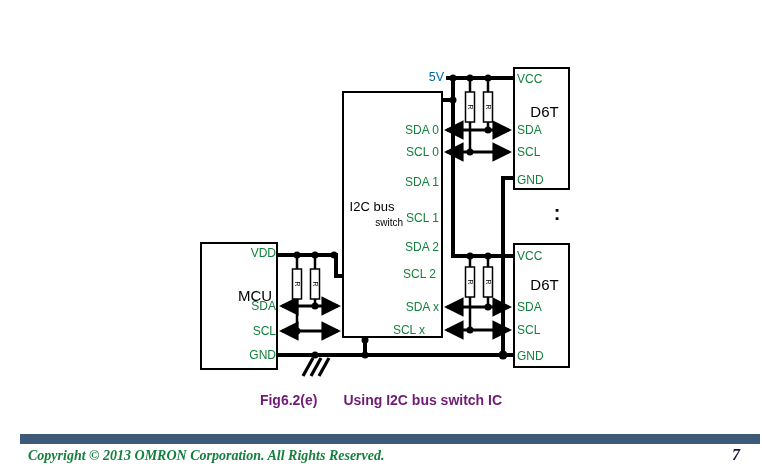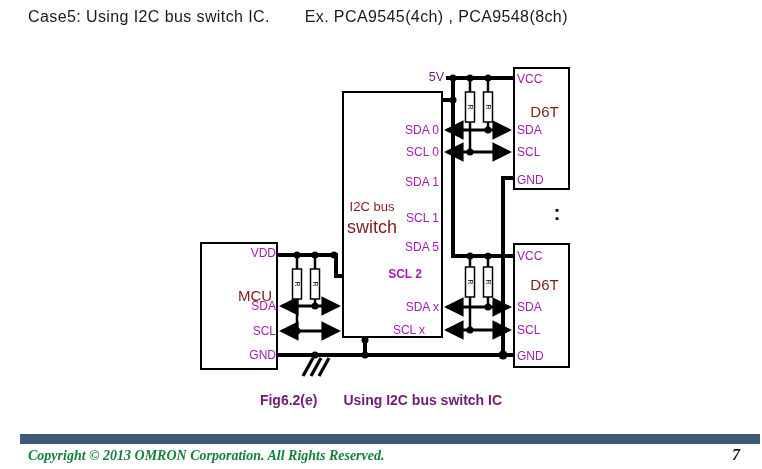--- a/index.html
+++ b/index.html
@@ -3,48 +3,44 @@
 <meta charset="utf-8">
 <style>
   * { margin:0; padding:0; box-sizing:border-box; }
   body { background:#e9e9e9; }
   .page {
     position:relative; width:762px; height:469px; background:#ffffff;
     font-family:"Liberation Sans", sans-serif; color:#1a1a1a; overflow:hidden;
   }
   svg.wires { position:absolute; left:0; top:0; }
   .box { position:absolute; border:2px solid #000; background:#fff; }
-  .lbl { position:absolute; font-size:15px; color:#7f1d1d; }
-  .pin { position:absolute; font-size:12px; line-height:14px; color:#a21caf; white-space:nowrap; }
+  .lbl { position:absolute; font-size:15px; color:#000000; }
+  .pin { position:absolute; font-size:12px; line-height:14px; color:#15803d; white-space:nowrap; }
   .pin.r { text-align:right; }
   .title { position:absolute; left:28px; top:8px; font-size:16px; letter-spacing:0.4px; white-space:nowrap; }
   .title .gap { margin-left:30px; }
   .subtitle { position:absolute; left:48px; top:34px; font-size:16px; letter-spacing:0.3px; }
   .caption { position:absolute; left:0; top:392px; width:762px; text-align:center;
              font-size:14px; font-weight:bold; color:#701a75; }
   .caption .gap { margin-left:22px; }
   .colon { position:absolute; left:547px; top:202px; width:20px; font-size:20px;
            font-weight:bold; color:#000; text-align:center; }
   .power-lbl { position:absolute; left:410px; top:70px; width:34px; text-align:right;
-               font-size:12.5px; color:#701a75; }
+               font-size:12.5px; color:#0369a1; }
   .footer-bar { position:absolute; left:20px; top:434px; width:740px; height:10px; background:#3d5a78; }
   .footer-text { position:absolute; left:28px; top:448px; font-family:"Liberation Serif", serif;
                  font-style:italic; font-weight:bold; font-size:14px; color:#15803d; white-space:nowrap; }
   .page-num { position:absolute; right:22px; top:446px; font-family:"Liberation Serif", serif;
               font-style:italic; font-weight:bold; font-size:16px; color:#14143f; }
 </style>
 </head>
 <body>
 
 <div class="page">
 
-  <div class="title">
-    <span>Case5: Using I2C bus switch IC.</span>
-    <span class="gap">Ex. PCA9545(4ch) , PCA9548(8ch)</span>
-  </div>
 
   <svg class="wires" width="762" height="469" viewBox="0 0 762 469">
     <defs>
       <marker id="ah" viewBox="0 0 10 10" refX="8.5" refY="5" markerWidth="6.5" markerHeight="6.5" orient="auto-start-reverse">
         <path d="M0,0 L10,5 L0,10 z" fill="#000"></path>
       </marker>
     </defs>
 
     <g stroke="#000" stroke-width="4" fill="none">
       <path d="M446,78 H513"></path>
@@ -120,38 +116,38 @@
     </g>
   </svg>
 
   <div class="box" style="left:200px; top:242px; width:78px; height:128px;"></div>
   <div class="box" style="left:342px; top:91px; width:101px; height:247px;"></div>
   <div class="box" style="left:513px; top:67px; width:57px; height:123px;"></div>
   <div class="box" style="left:513px; top:243px; width:57px; height:125px;"></div>
 
   <div class="lbl" style="left:200px; top:287px; width:78px; text-align:center;padding-left:32px;">MCU</div>
   <div class="lbl" style="left:341px; top:199px; width:62px; text-align:center; font-size:13px;">I2C bus</div>
-  <div class="lbl" style="left:341px; top:217px; width:62px; text-align:center; font-size:18px;">switch</div>
+  <div class="lbl" style="left:341px; top:217px; width:62px; text-align:right; font-size:10px;">switch</div>
   <div class="lbl" style="left:516px; top:103px; width:57px; text-align:center;">D6T</div>
   <div class="lbl" style="left:516px; top:276px; width:57px; text-align:center;">D6T</div>
 
   <div class="power-lbl">5V</div>
   <div class="colon">:</div>
 
   <div class="pin r" style="left:206px; top:246px; width:70px;">VDD</div>
   <div class="pin r" style="left:206px; top:299px; width:70px;">SDA</div>
   <div class="pin r" style="left:206px; top:324px; width:70px;">SCL</div>
   <div class="pin r" style="left:206px; top:348px; width:70px;">GND</div>
 
   <div class="pin r" style="left:379px; top:123px; width:60px;">SDA 0</div>
   <div class="pin r" style="left:379px; top:145px; width:60px;">SCL 0</div>
   <div class="pin r" style="left:379px; top:175px; width:60px;">SDA 1</div>
   <div class="pin r" style="left:379px; top:211px; width:60px;">SCL 1</div>
-  <div class="pin r" style="left:379px; top:240px; width:60px;">SDA 5</div>
-  <div class="pin r" style="left:362px; top:267px; width:60px;font-weight:bold;">SCL 2</div>
+  <div class="pin r" style="left:379px; top:240px; width:60px;">SDA 2</div>
+  <div class="pin r" style="left:376px; top:267px; width:60px;">SCL 2</div>
   <div class="pin r" style="left:379px; top:300px; width:60px;">SDA x</div>
   <div class="pin r" style="left:379px; top:323px; width:60px;text-align:center;">SCL x</div>
 
   <div class="pin" style="left:517px; top:72px;">VCC</div>
   <div class="pin" style="left:517px; top:123px;">SDA</div>
   <div class="pin" style="left:517px; top:145px;">SCL</div>
   <div class="pin" style="left:517px; top:173px;">GND</div>
 
   <div class="pin" style="left:517px; top:249px;">VCC</div>
   <div class="pin" style="left:517px; top:300px;">SDA</div>

